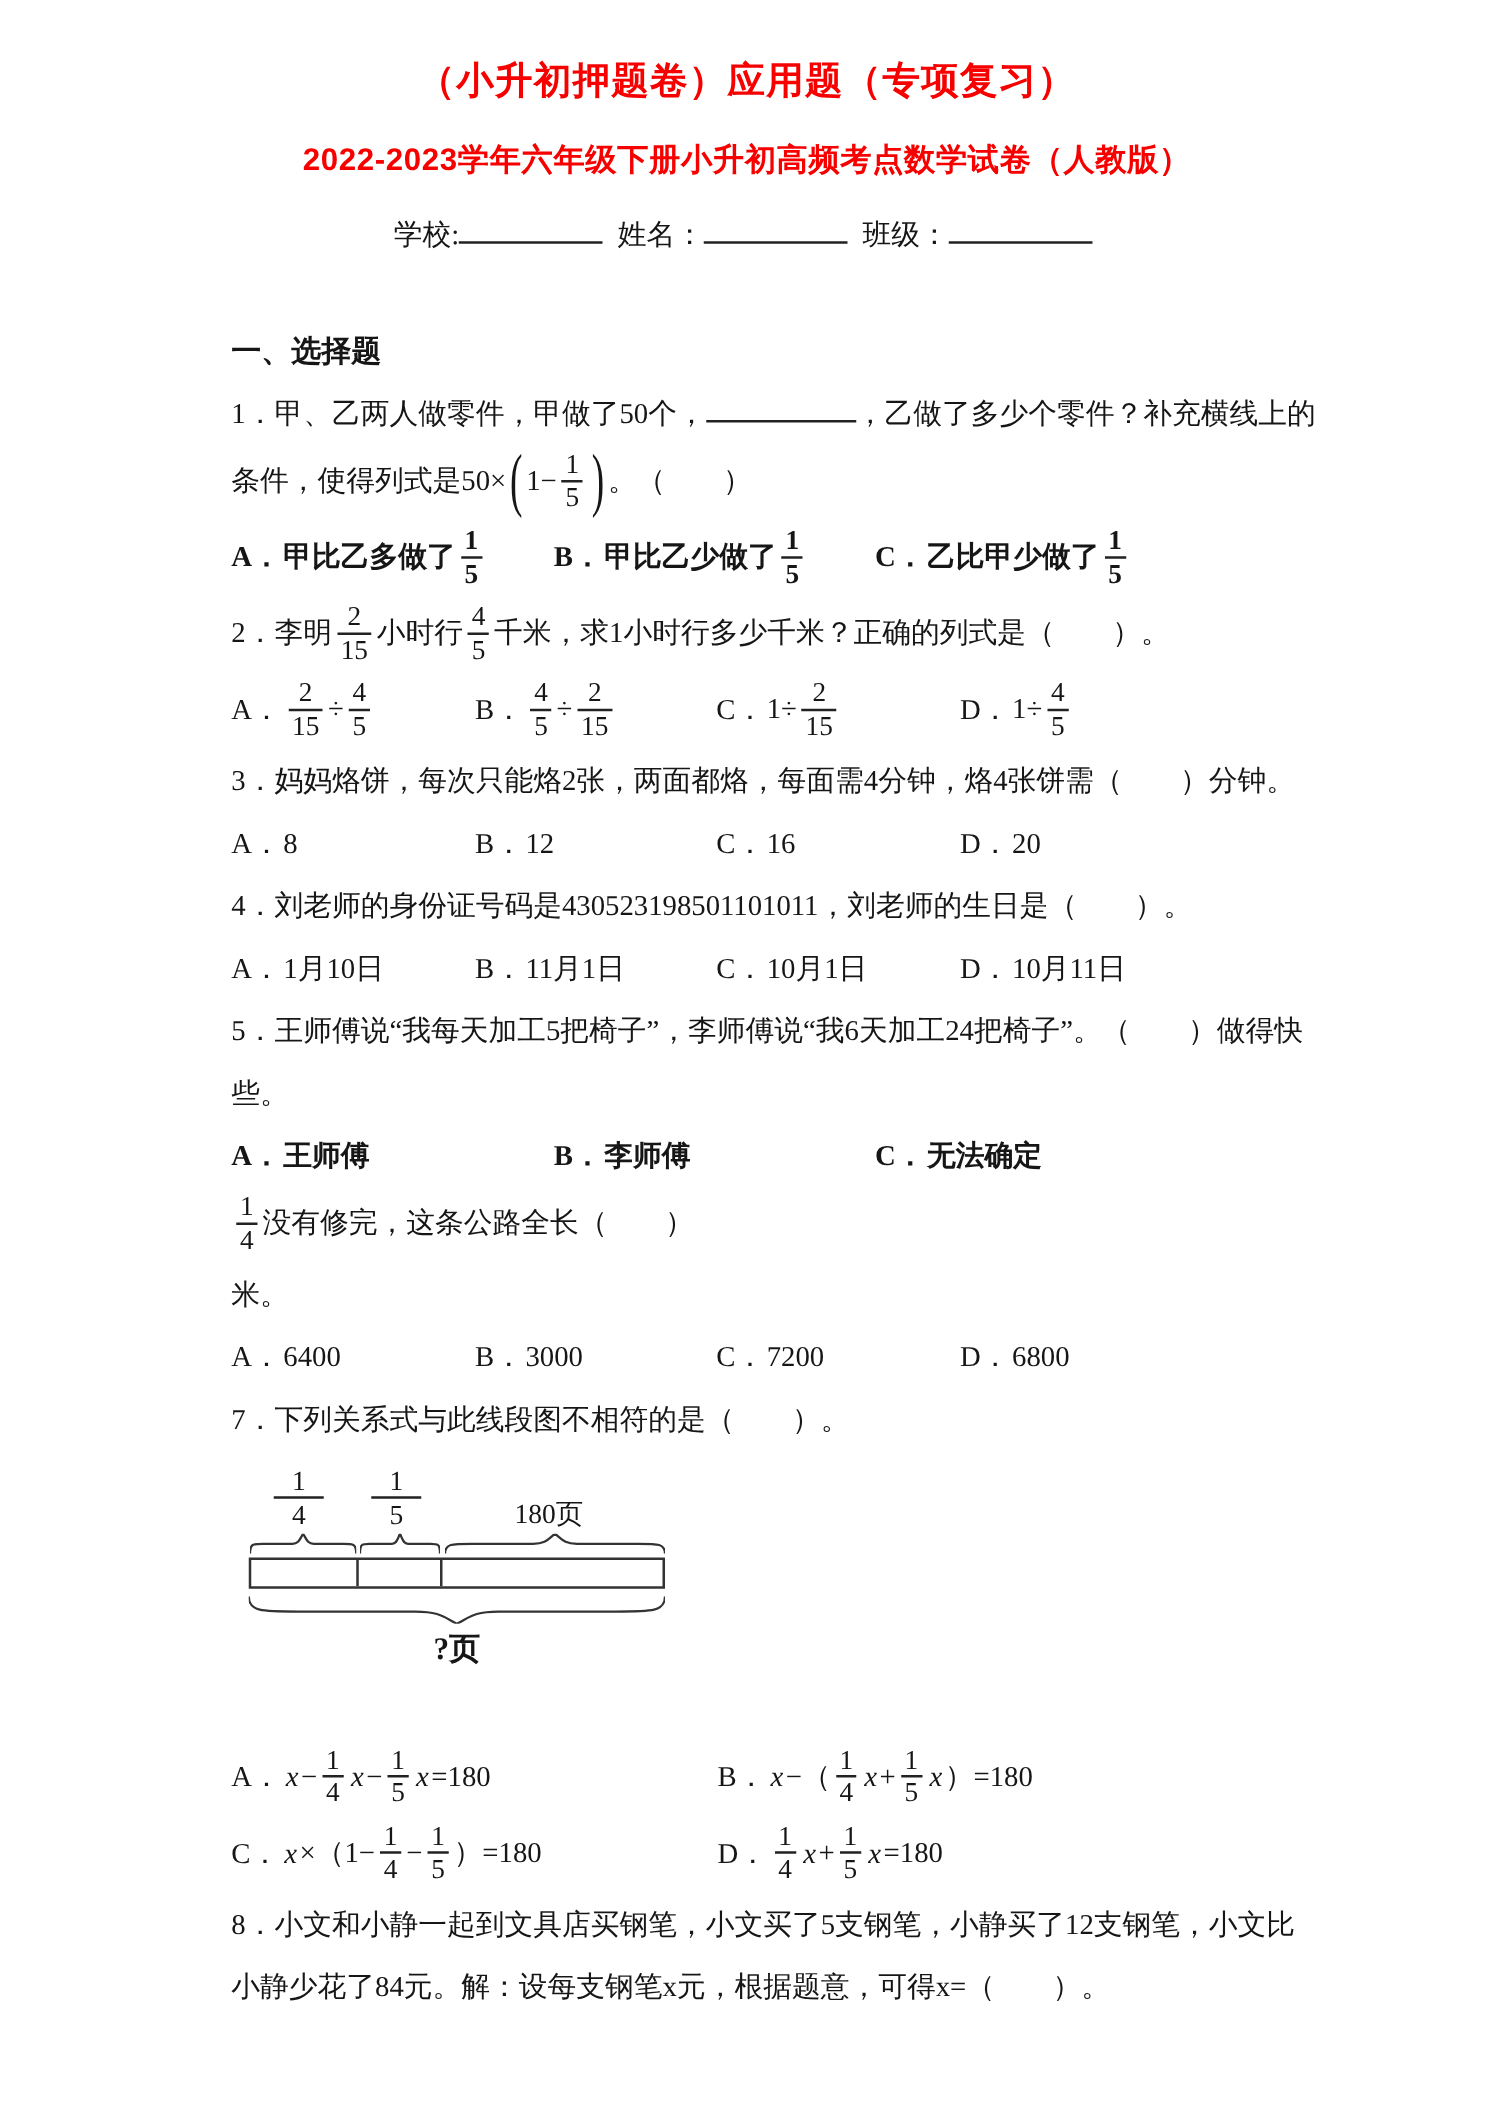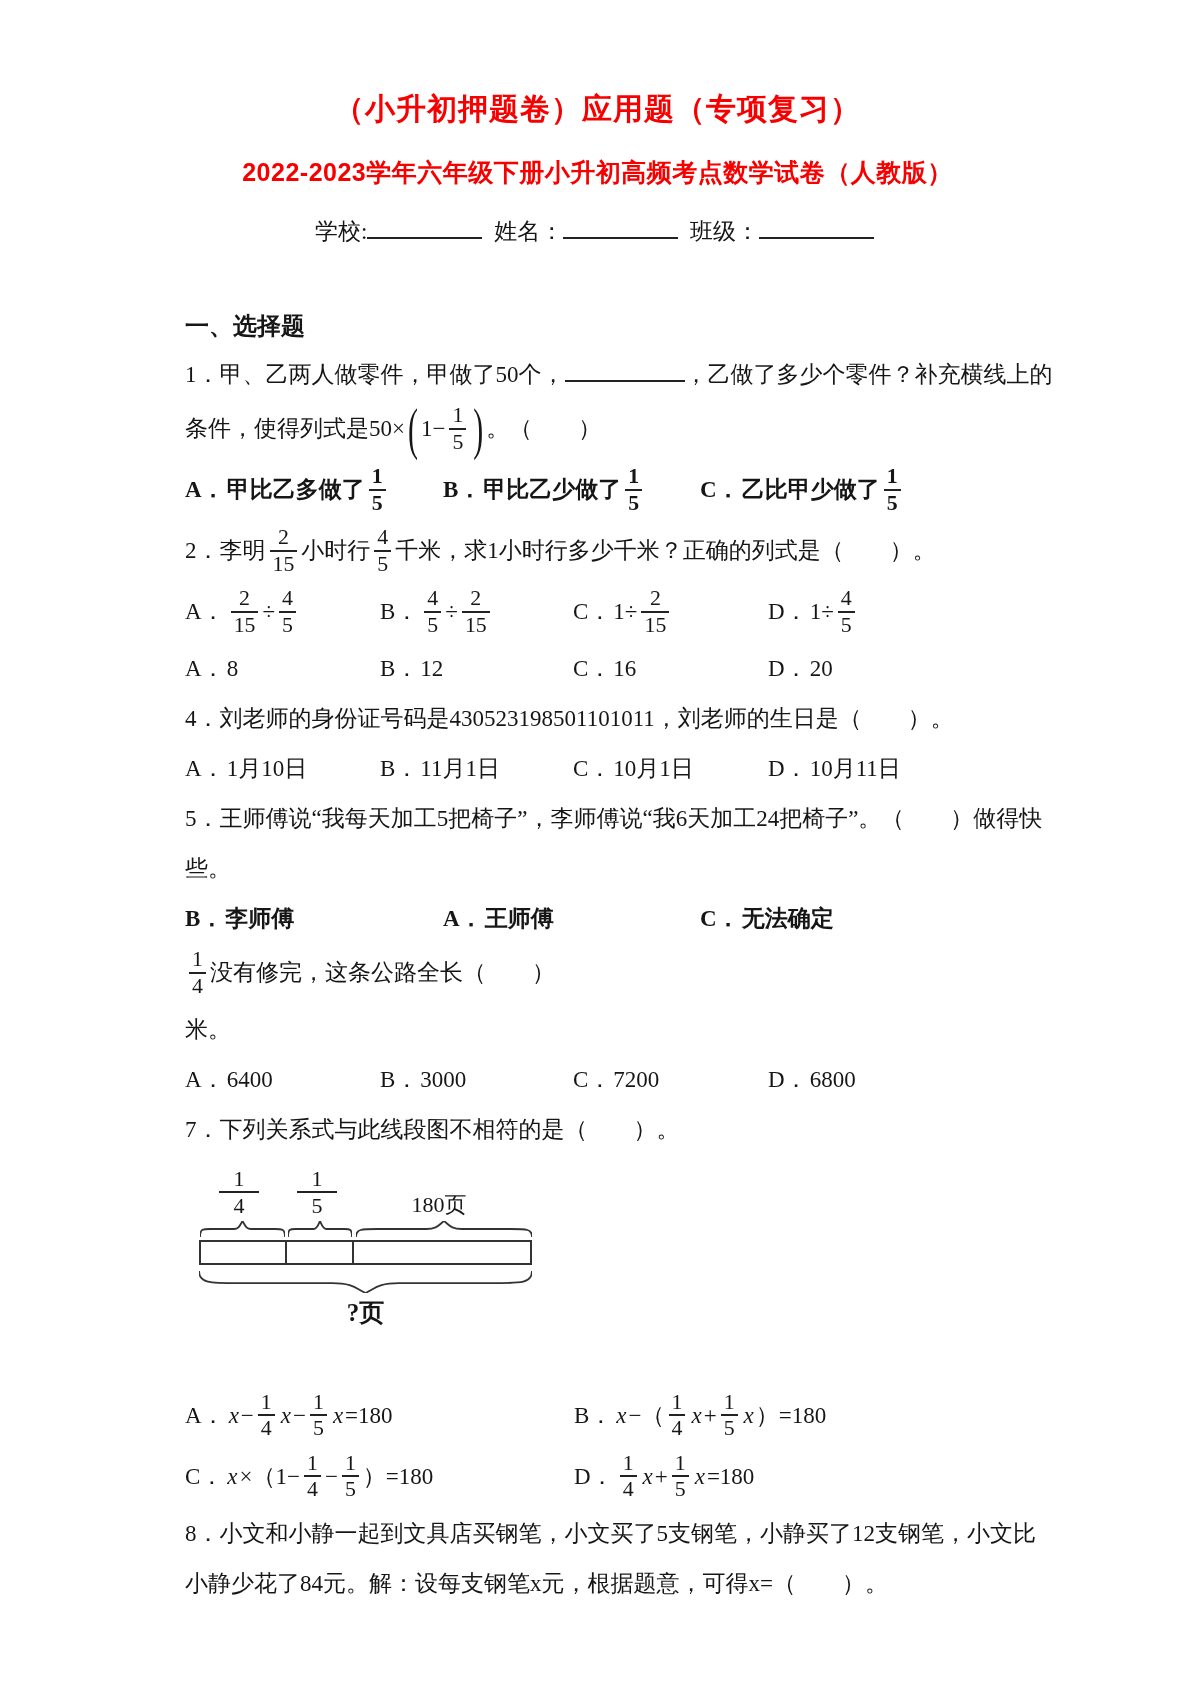--- a/index.html
+++ b/index.html
@@ -1,21 +1,21 @@
 <!DOCTYPE html>
 <html><head>
 <meta charset="utf-8">
 <style>
   html,body{margin:0;padding:0;background:#ffffff;}
   .page{
     position:relative;
     width:1191px;height:1684px;
     background:#fff;
     box-sizing:border-box;
-    padding:92px 181px 0 185px;
+    padding:48px 181px 0 185px;
     font-family:"Liberation Serif","DejaVu Serif",serif;
     color:#161616;
     overflow:hidden;
   }
   .title1{
     text-align:center;font-weight:bold;font-size:30px;line-height:34px;
     font-family:"Liberation Sans","DejaVu Sans",sans-serif;
     letter-spacing:1px;
   }
   .title2{
@@ -112,42 +112,43 @@
       <div class="question">
         <div class="qrow"><span class="tk">2．李明</span><span class="frac"><span class="fn">2</span><span class="fd">15</span></span><span class="tk">小时行</span><span class="frac"><span class="fn">4</span><span class="fd">5</span></span><span class="tk">千米，求1小时行多少千米？正确的列式是（　　）。</span></div>
         <div class="qrow optrow cols-4">
           <div class="opt"><span class="opt-label">A．</span><span class="frac"><span class="fn">2</span><span class="fd">15</span></span><span class="tk">÷</span><span class="frac"><span class="fn">4</span><span class="fd">5</span></span></div>
           <div class="opt"><span class="opt-label">B．</span><span class="frac"><span class="fn">4</span><span class="fd">5</span></span><span class="tk">÷</span><span class="frac"><span class="fn">2</span><span class="fd">15</span></span></div>
           <div class="opt"><span class="opt-label">C．</span><span class="tk">1÷</span><span class="frac"><span class="fn">2</span><span class="fd">15</span></span></div>
           <div class="opt"><span class="opt-label">D．</span><span class="tk">1÷</span><span class="frac"><span class="fn">4</span><span class="fd">5</span></span></div>
         </div>
       </div>
       <div class="question">
+        <div class="qrow"><span class="tk">3．妈妈烙饼，每次只能烙2张，两面都烙，每面需4分钟，烙4张饼需（　　）分钟。</span></div>
         <div class="qrow optrow cols-4">
           <div class="opt"><span class="opt-label">A．</span><span class="tk">8</span></div>
           <div class="opt"><span class="opt-label">B．</span><span class="tk">12</span></div>
           <div class="opt"><span class="opt-label">C．</span><span class="tk">16</span></div>
           <div class="opt"><span class="opt-label">D．</span><span class="tk">20</span></div>
         </div>
       </div>
       <div class="question">
         <div class="qrow"><span class="tk">4．刘老师的身份证号码是430523198501101011，刘老师的生日是（　　）。</span></div>
         <div class="qrow optrow cols-4">
           <div class="opt"><span class="opt-label">A．</span><span class="tk">1月10日</span></div>
           <div class="opt"><span class="opt-label">B．</span><span class="tk">11月1日</span></div>
           <div class="opt"><span class="opt-label">C．</span><span class="tk">10月1日</span></div>
           <div class="opt"><span class="opt-label">D．</span><span class="tk">10月11日</span></div>
         </div>
       </div>
       <div class="question">
         <div class="qrow"><span class="tk">5．王师傅说“我每天加工5把椅子”，李师傅说“我6天加工24把椅子”。（　　）做得快</span></div>
         <div class="qrow"><span class="tk">些。</span></div>
         <div class="qrow optrow cols-3">
+          <div class="opt"><span class="opt-label">A．</span><span class="tk">王师傅</span></div>
           <div class="opt"><span class="opt-label">B．</span><span class="tk">李师傅</span></div>
-          <div class="opt"><span class="opt-label">A．</span><span class="tk">王师傅</span></div>
           <div class="opt"><span class="opt-label">C．</span><span class="tk">无法确定</span></div>
         </div>
       </div>
       <div class="question">
         <div class="qrow"><span class="frac"><span class="fn">1</span><span class="fd">4</span></span><span class="tk">没有修完，这条公路全长（　　）</span></div>
         <div class="qrow"><span class="tk">米。</span></div>
         <div class="qrow optrow cols-4">
           <div class="opt"><span class="opt-label">A．</span><span class="tk">6400</span></div>
           <div class="opt"><span class="opt-label">B．</span><span class="tk">3000</span></div>
           <div class="opt"><span class="opt-label">C．</span><span class="tk">7200</span></div>

